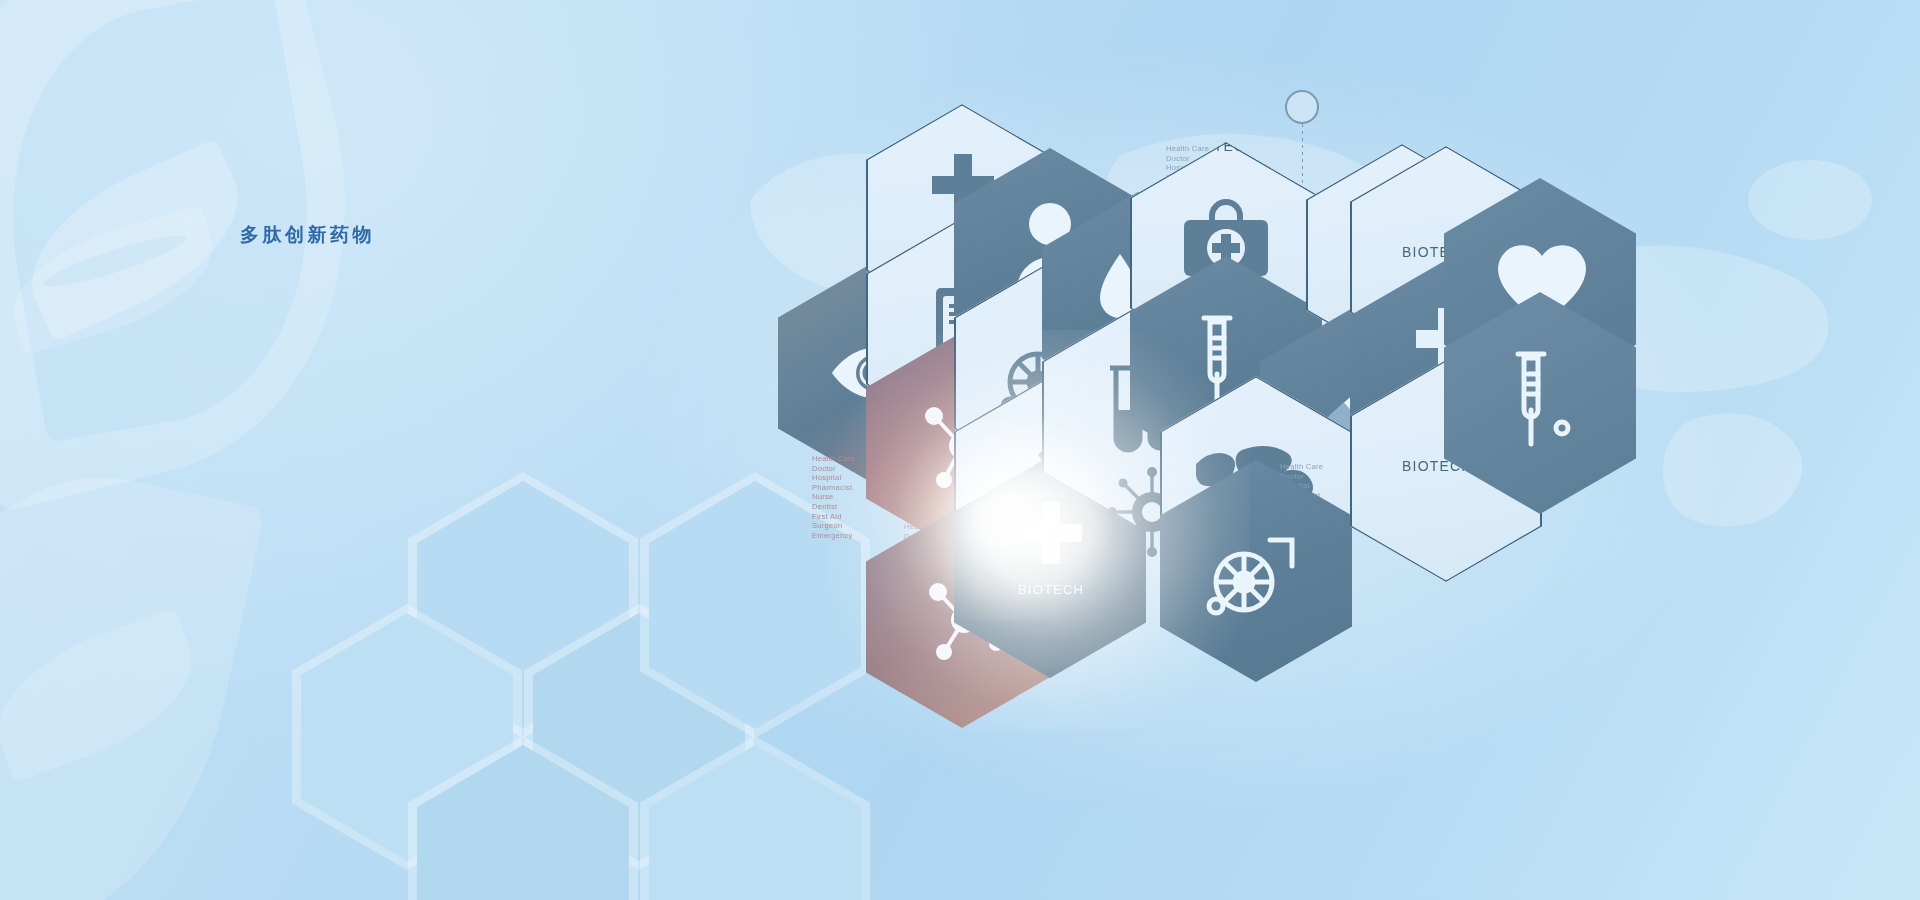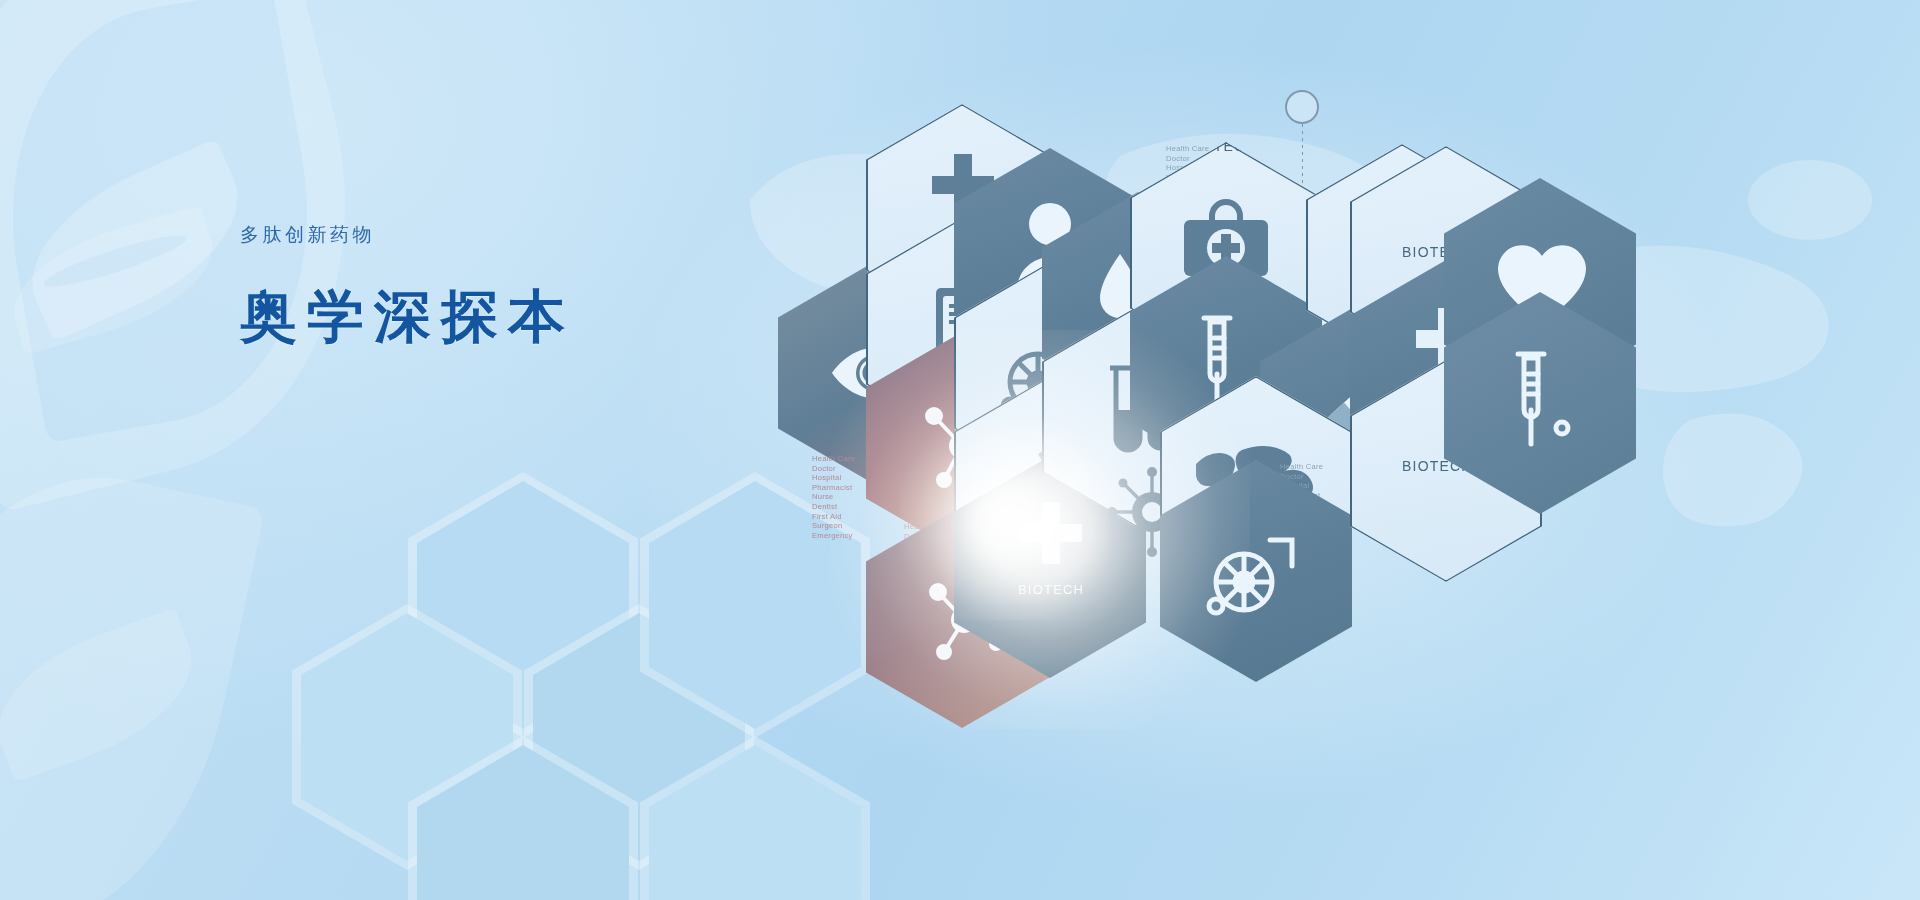--- a/index.html
+++ b/index.html
@@ -58,21 +58,21 @@
   .worldwm{
     position:absolute;
     left:690px;top:60px;width:1230px;height:620px;
     opacity:.30;
   }
 
   
   #copy{position:absolute;left:240px;top:222px;width:520px;}
   #eyebrow{
     font-size:19px;letter-spacing:3.5px;color:#2f6aa8;
-    font-weight:400;margin-bottom:26px;
+    font-weight:700;margin-bottom:26px;
   }
   .headline{
     font-family:"DejaVu Serif","Liberation Serif",serif;
     font-weight:700;
     font-size:57px;
     letter-spacing:10px;
     line-height:1.48;
     color:#14559f;
     text-shadow:0 1px 0 rgba(255,255,255,.35);
     white-space:nowrap;
@@ -193,21 +193,20 @@
         <path d="M1000 360 q60 -18 96 14 q28 26 8 58 q-24 38 -76 34 q-48 -4 -54 -44 q-6 -40 26 -62z"></path>
         <ellipse cx="320" cy="430" rx="70" ry="44"></ellipse>
         <ellipse cx="770" cy="460" rx="56" ry="34"></ellipse>
         <ellipse cx="1120" cy="140" rx="62" ry="40"></ellipse>
       </g>
     </svg>
   </div>
 
   <div id="copy">
     <div id="eyebrow">多肽创新药物</div>
-    <div class="headline">奥学深探本</div>
   </div>
 
   <div id="cluster">
 
     <div class="ring" style="left:1285px;top:90px;width:34px;height:34px;"></div>
     <div class="connector" style="left:1302px;top:124px;height:150px;"></div>
 
     <div class="hex glow" style="left:778px;top:148px;width:192px;height:222px;">
       <div class="rim"></div>
         <div class="inner"></div>

